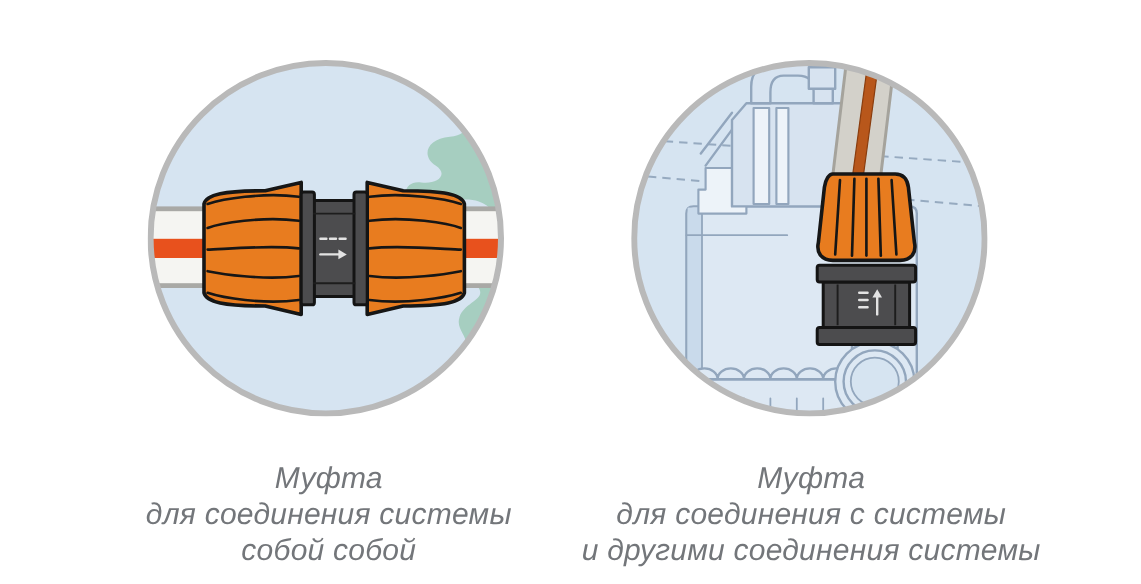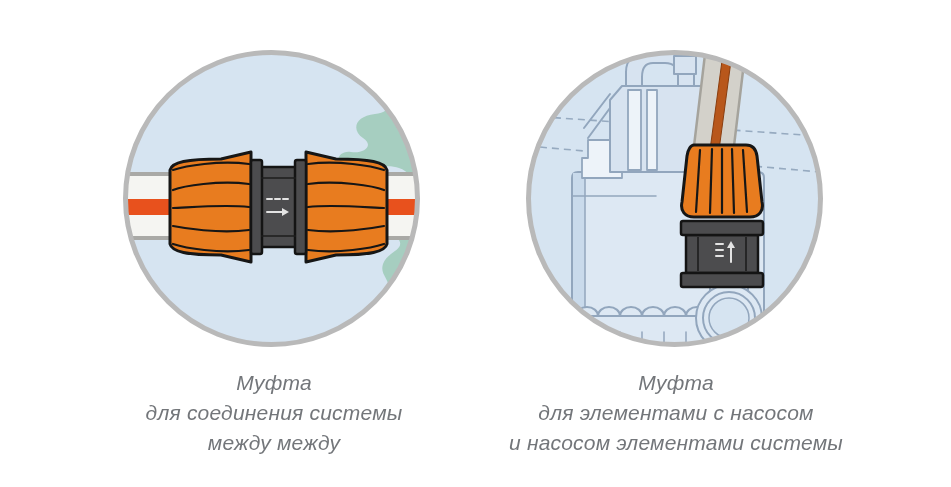--- a/index.html
+++ b/index.html
@@ -2,22 +2,22 @@
 <html style="--circle-fill: #d6e4f1; --circle-border: #b9b9b9; --coupling-orange: #e87c1f; --coupling-dark: #4c4c4e; --hose-white: #f5f5f2; --hose-stripe: #e8511d; --leaf-green: #a6cec0; --pump-line: #92a6bd; --pump-fill: #dde8f3; --cable: #b8571b; --caption-text: #73767a;"><head>
 <meta charset="utf-8">
 <style>
   html,body{margin:0;padding:0;background:#ffffff;}
   body{width:951px;height:487px;overflow:hidden;font-family:"Liberation Sans",sans-serif;}
   .stage{position:relative;width:951px;height:487px;background:#ffffff;}
   figure{margin:0;}
   .circle-wrap{position:absolute;width:297px;height:297px;}
   #fig-left .circle-wrap{left:123px;top:50px;}
   #fig-right .circle-wrap{left:526px;top:50px;}
-  .caption{position:absolute;top:368px;width:400px;text-align:center;
-           font-style:italic;font-size:21px;line-height:30px;
+  .caption{position:absolute;top:384px;width:400px;text-align:center;
+           font-style:italic;font-size:25px;line-height:30px;
            color:var(--caption-text,#73767a);letter-spacing:.2px;}
   #fig-left .caption{left:74px;}
   #fig-right .caption{left:476px;}
   .cap-line{display:block;}
 
   
   .c-bg{fill:var(--circle-fill,#d6e4f1);}
   .c-ring{fill:none;stroke:var(--circle-border,#b9b9b9);stroke-width:5;}
   .leaf{fill:var(--leaf-green,#a6cec0);}
   .hose-w{fill:var(--hose-white,#f5f5f2);stroke:#a9a9a6;stroke-width:4;}
@@ -84,21 +84,21 @@
               </g>
             </g>
           </g>
         </g>
         <circle class="c-ring" cx="148.5" cy="148.5" r="146"></circle>
       </svg>
     </div>
     <figcaption class="caption">
       <span class="cap-line">Муфта</span>
       <span class="cap-line">для соединения системы</span>
-      <span class="cap-line">между между</span>
+      <span class="cap-line">собой собой</span>
     </figcaption>
   </figure>
 
   <figure id="fig-right">
     <div class="circle-wrap">
       <svg width="297" height="297" viewBox="0 0 297 297">
         <defs>
           <clipPath id="clipR">
               <circle cx="148.5" cy="148.5" r="144.5"></circle>
             </clipPath>
@@ -154,18 +154,18 @@
               <path class="mark" d="M205,212 V196"></path>
               <polygon class="markfill" points="205,191 201,198 209,198"></polygon>
             </g>
           </g>
         </g>
         <circle class="c-ring" cx="148.5" cy="148.5" r="146"></circle>
       </svg>
     </div>
     <figcaption class="caption">
       <span class="cap-line">Муфта</span>
-      <span class="cap-line">для элементами с насосом</span>
-      <span class="cap-line">и насосом элементами системы</span>
+      <span class="cap-line">для соединения с системы</span>
+      <span class="cap-line">и другими соединения системы</span>
     </figcaption>
   </figure>
 
 </div>
 
 </body></html>

